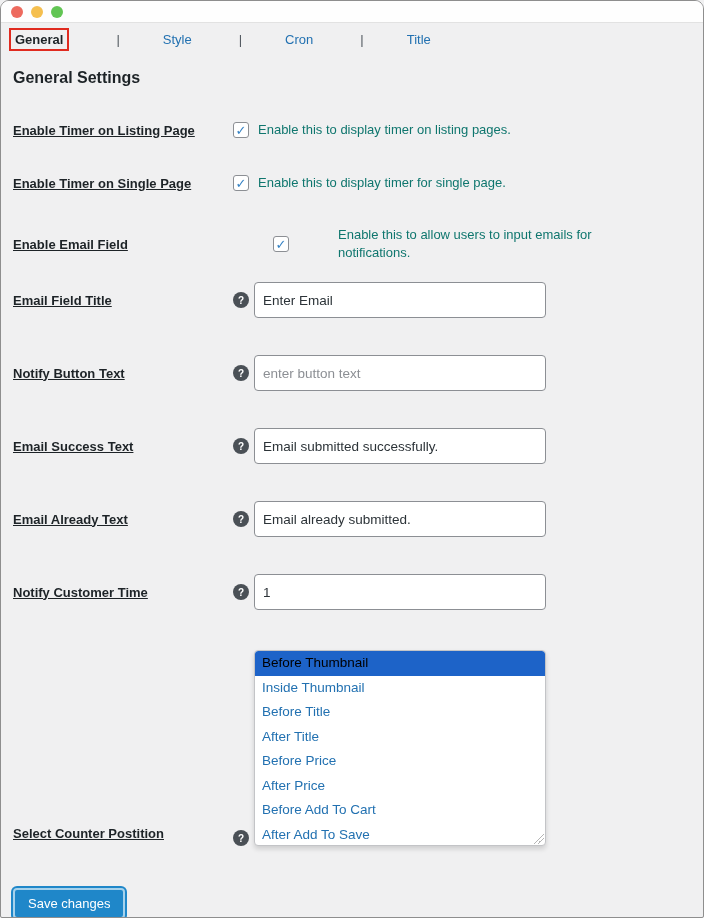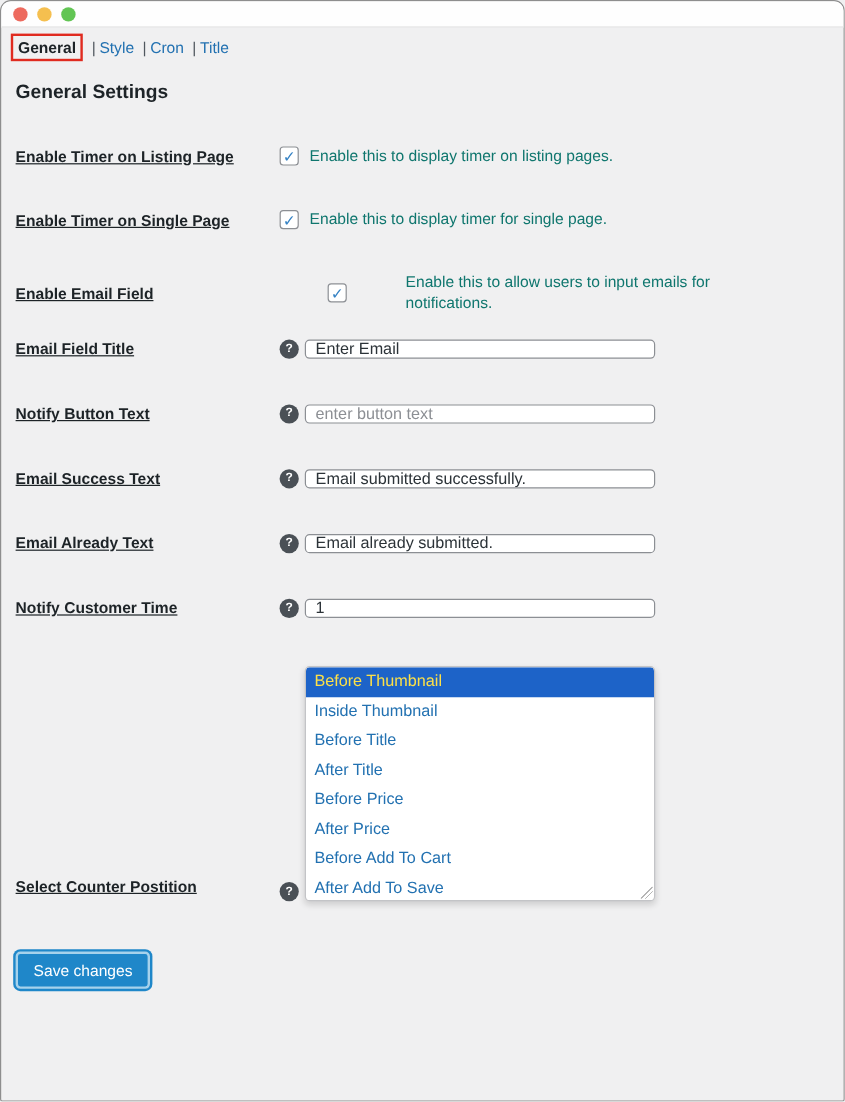--- a/index.html
+++ b/index.html
@@ -20,20 +20,21 @@
   }
   .dot { width:12px; height:12px; border-radius:50%; }
 
   .content { padding:0; }
 
   
   .tabs {
     margin:5px 0 0 8px; height:22px;
     display:flex; align-items:center;
     font-size:13px;
+    gap:40px;
   }
   .tab-active {
     font-weight:bold; color:#1d2327;
     padding:2px 4px;
     border:2px solid #e02b20;
   }
   .tab-sep { color:#50575e; margin:0 3px 0 7px; }
   .tab-link { color:#2271b1; text-decoration:none; cursor:pointer; }
 
   .page-title {
@@ -66,41 +67,41 @@
   .desc.wrap { max-width:262px; }
 
   .help-icon {
     width:16px; height:16px; flex:0 0 16px;
     background:#4a5056; border-radius:50%;
     color:#fff; font-size:10px; font-weight:bold;
     display:flex; align-items:center; justify-content:center;
     cursor:pointer;
   }
   .text-input {
-    margin-left:5px; width:292px; height:16px;
+    margin-left:5px; width:292px; height:36px;
     background:#fff; border:1px solid #8c8f94; border-radius:4px;
     padding:0 8px; font-size:13.5px; color:#2c3338;
     font-family:"Liberation Sans","DejaVu Sans",sans-serif;
   }
   .text-input::placeholder { color:#8c8f94; opacity:1; }
 
   
   .listbox {
     margin-left:5px; width:292px; height:196px;
     background:#fff; border:1px solid #c3c4c7; border-radius:4px;
     overflow:hidden; position:relative;
     box-shadow:0 3px 5px rgba(0,0,0,0.14);
   }
   .option {
     height:24.5px; line-height:24.5px;
     padding-left:7px; font-size:13.5px; color:#2271b1;
     cursor:pointer; white-space:nowrap;
   }
   .option.selected {
-    background:#1d63c8; color:#fde047; border-radius:3px 3px 0 0;
+    background:#1d63c8; color:#000000; border-radius:3px 3px 0 0;
   }
   .resize-grip {
     position:absolute; right:1px; bottom:1px; width:10px; height:10px;
     background:
       linear-gradient(135deg, transparent 0 45%, #b5b5b5 45% 52%, transparent 52% 65%, #b5b5b5 65% 72%, transparent 72%);
   }
 
   
   .save-btn {
     margin:42px 0 0 12px;

